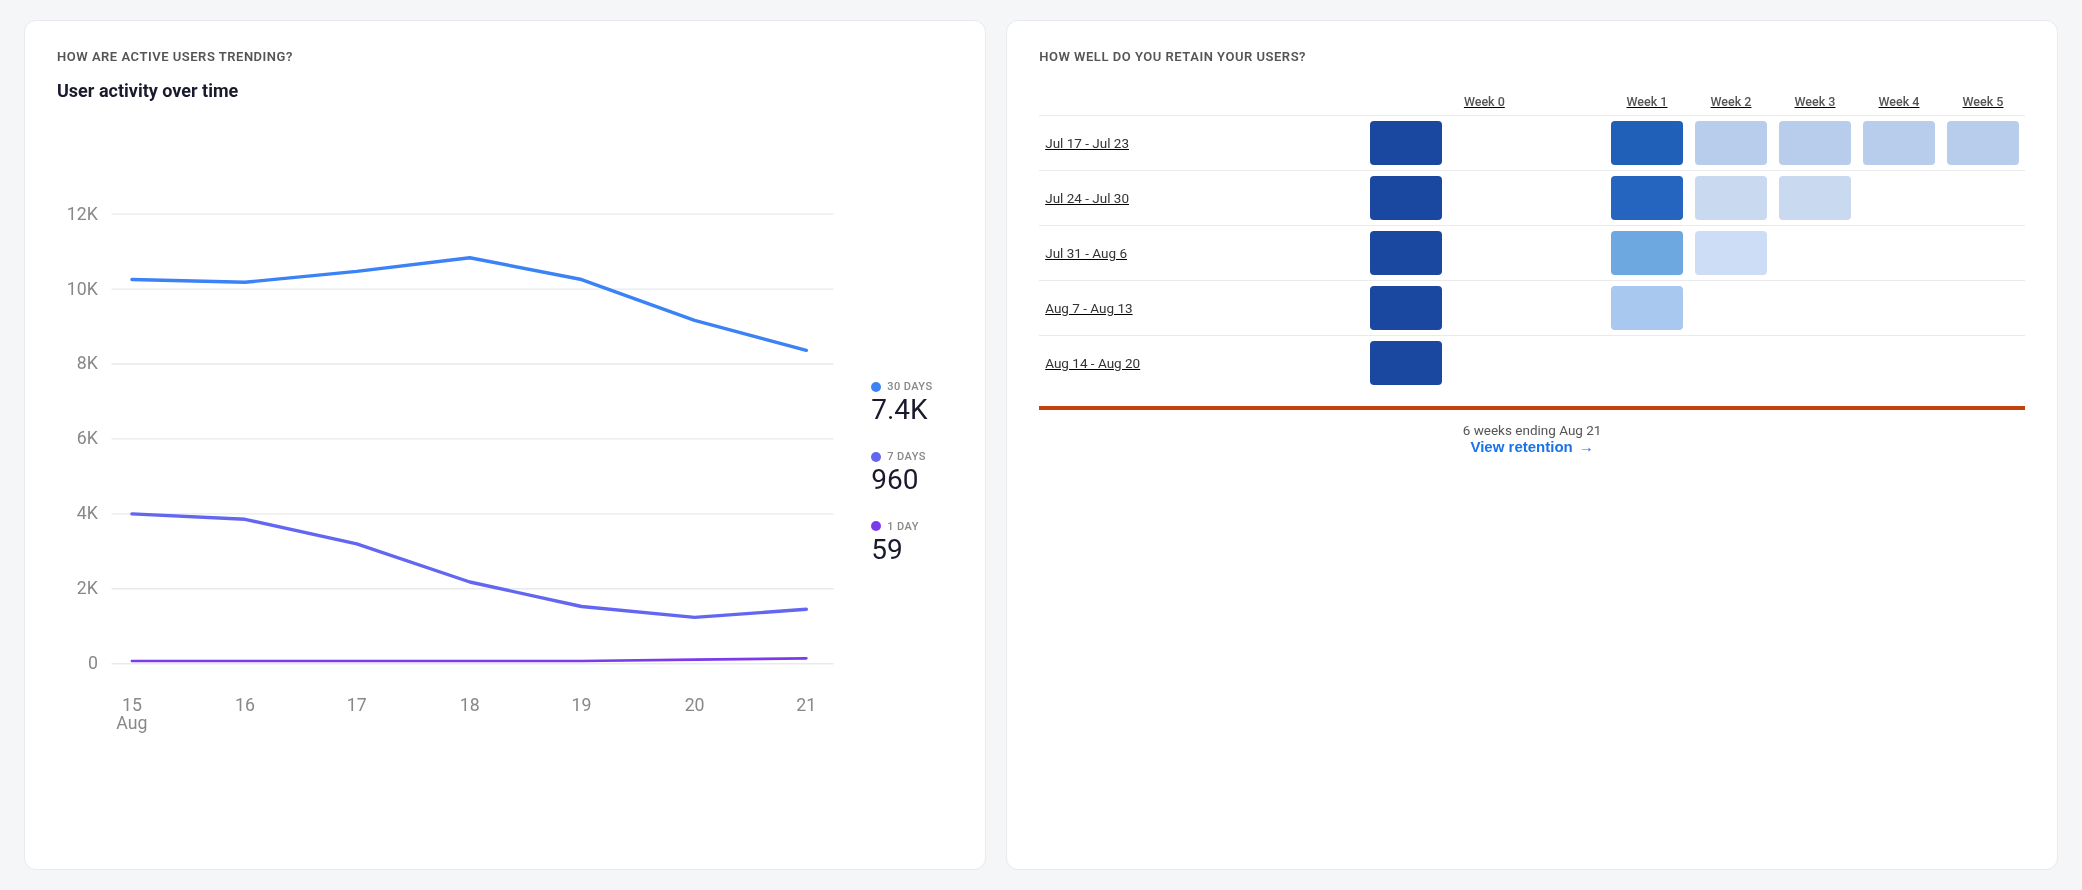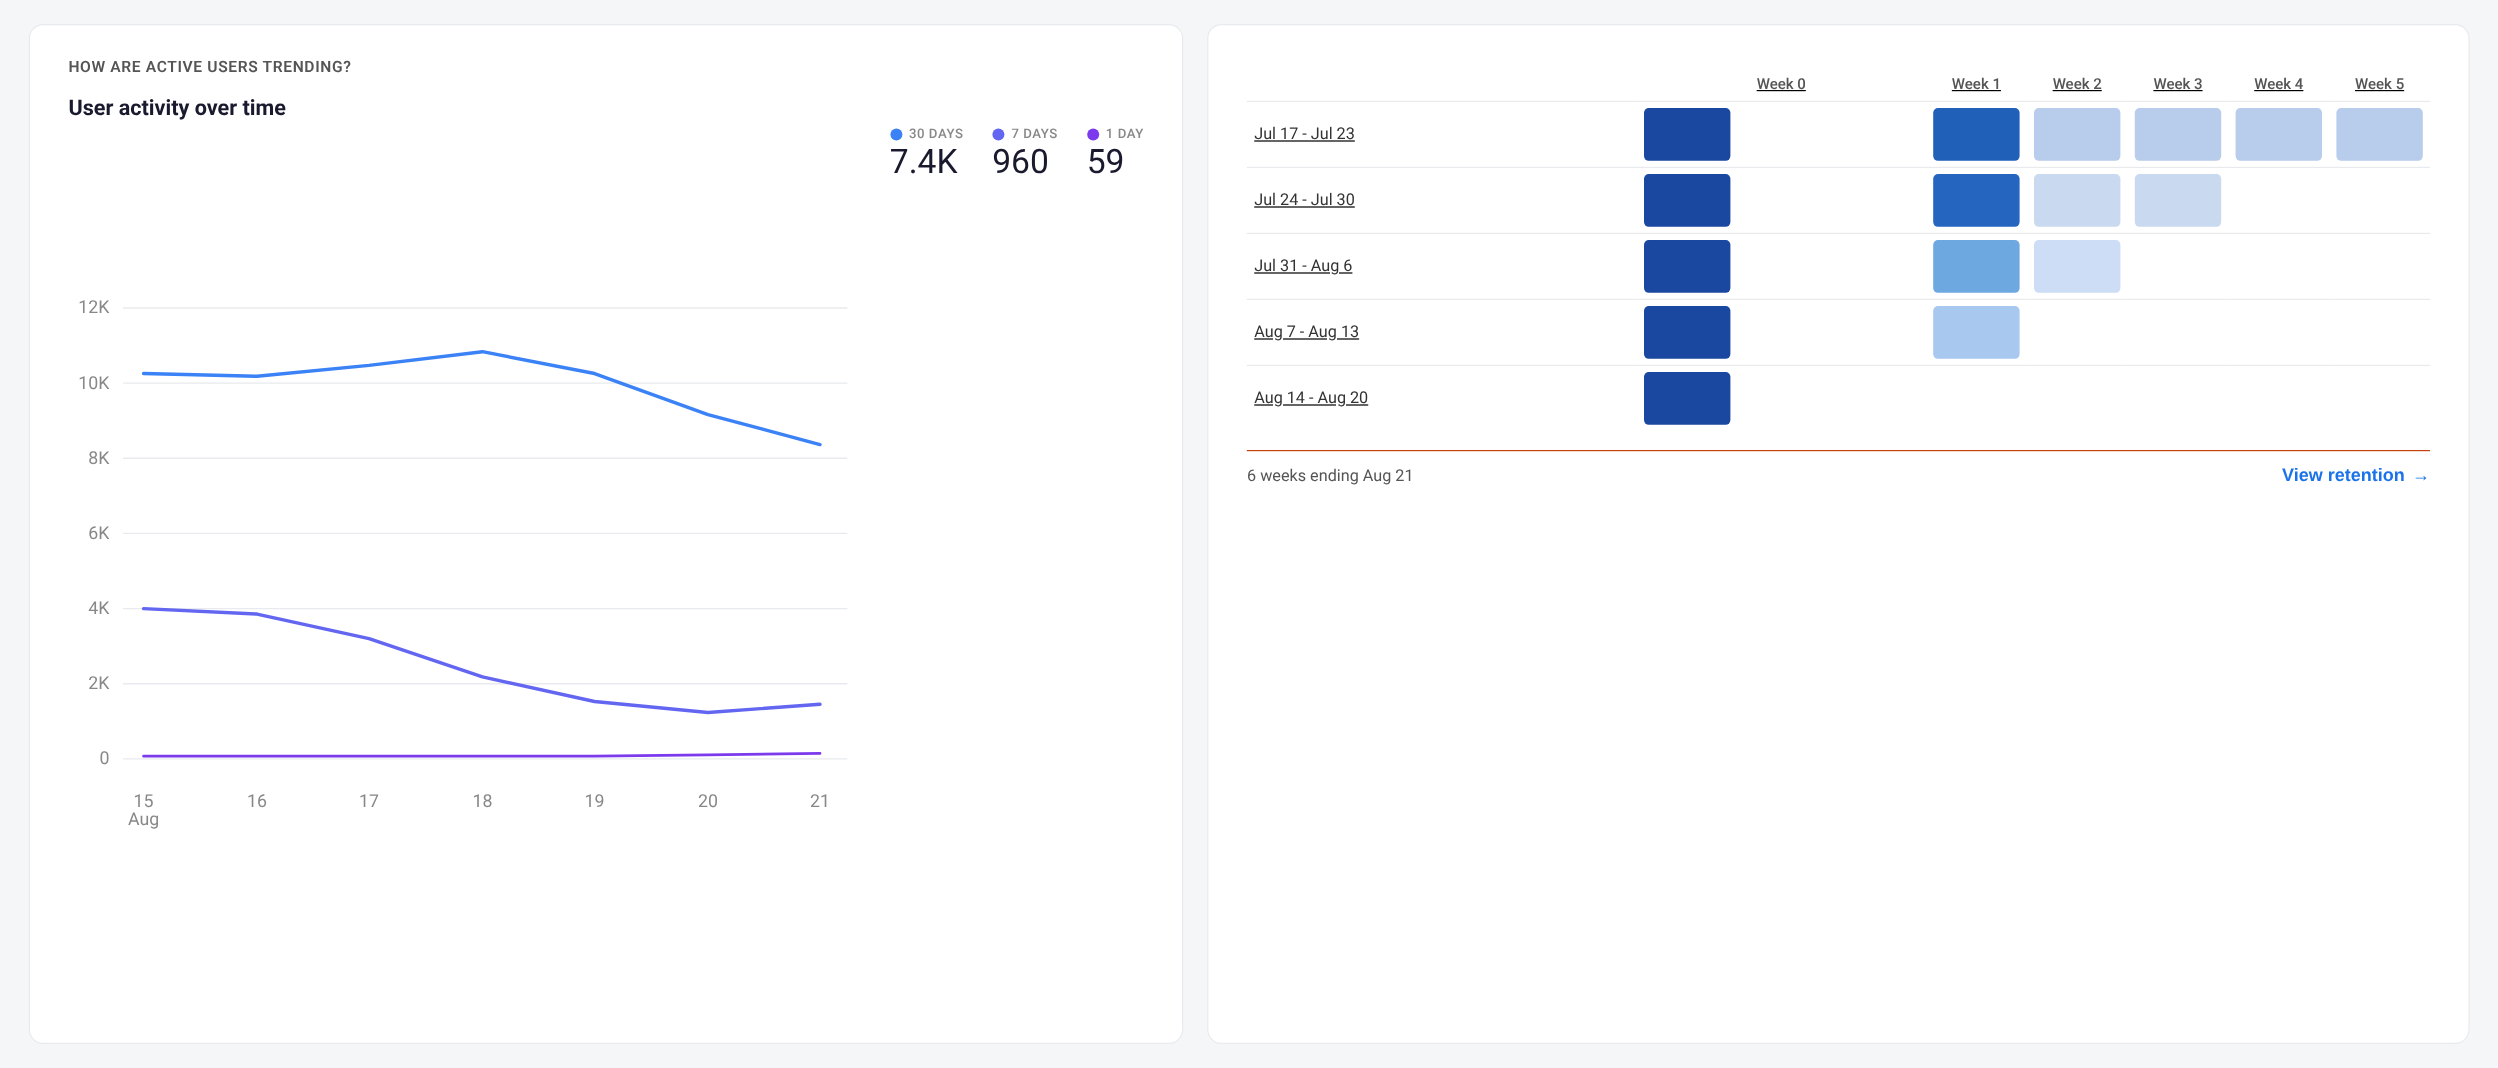--- a/index.html
+++ b/index.html
@@ -61,21 +61,21 @@
     .chart-svg-container {
       flex: 1;
       position: relative;
     }
     svg.line-chart {
       width: 100%;
       height: 100%;
     }
     .legend {
       display: flex;
-      flex-direction: row;
+      flex-direction: column;
       justify-content: center;
       gap: 24px;
       padding-left: 8px;
       min-width: 90px;
     }
     .legend-item {
       display: flex;
       flex-direction: column;
       gap: 2px;
     }
@@ -146,21 +146,22 @@
       text-align: left;
       font-weight: 600;
       color: #333;
     }
     .footer-row {
       display: flex;
       align-items: center;
       justify-content: space-between;
       margin-top: 16px;
       padding-top: 12px;
-      border-top: 1px solid #c2410c;
+      border-top: 4px solid #c2410c;
+      flex-direction: column;
     }
     .footer-text {
       font-size: 13.5px;
       color: #555;
     }
     .view-retention-btn {
       font-size: 15px;
       font-weight: 700;
       color: #1a73e8;
       cursor: pointer;
@@ -238,20 +239,21 @@
             <div class="legend-dot" style="background:#7c3aed;"></div>
             <span class="legend-period">1 DAY</span>
           </div>
           <div class="legend-value">59</div>
         </div>
       </div>
     </div>
   </div>
 
   <div class="panel panel-right">
+    <div class="section-title">HOW WELL DO YOU RETAIN YOUR USERS?</div>
 
     <table class="cohort-table">
       <thead>
         <tr>
           <th></th>
           <th>Week 0</th>
           <th>Week 1</th>
           <th>Week 2</th>
           <th>Week 3</th>
           <th>Week 4</th>

